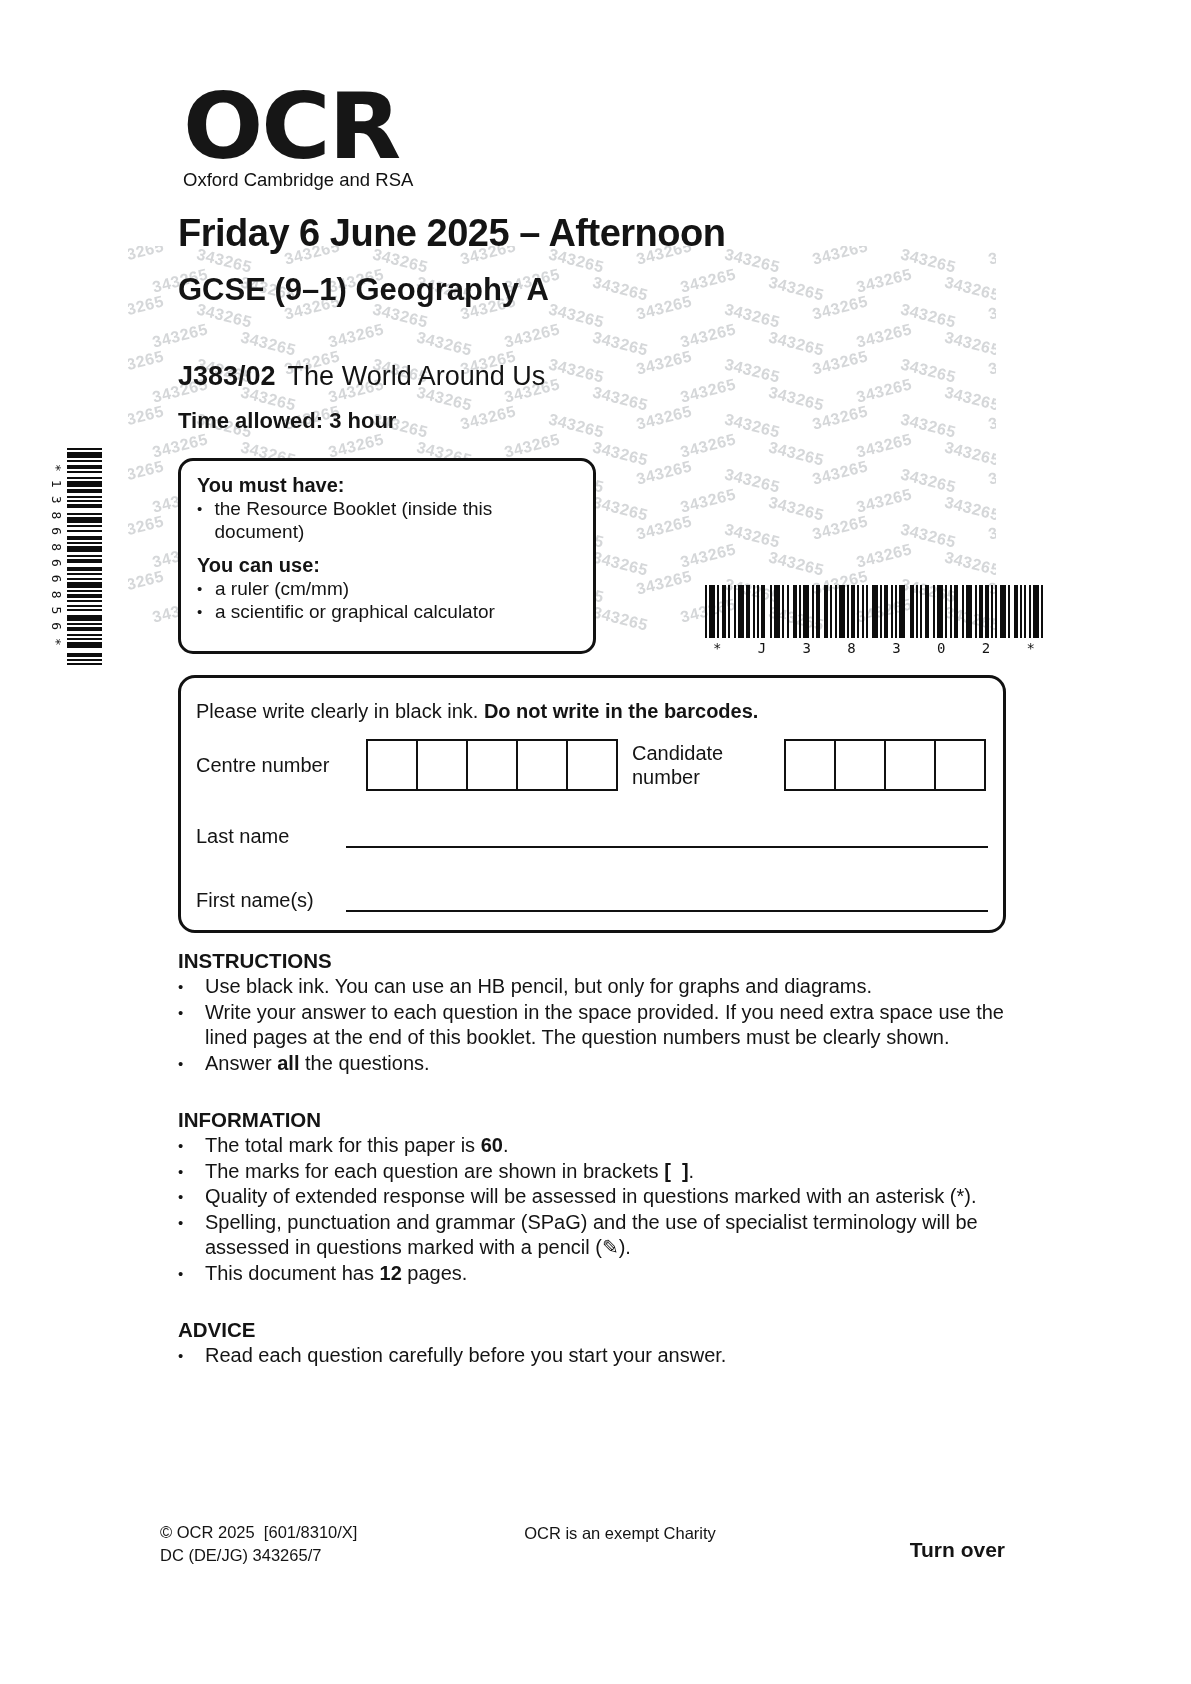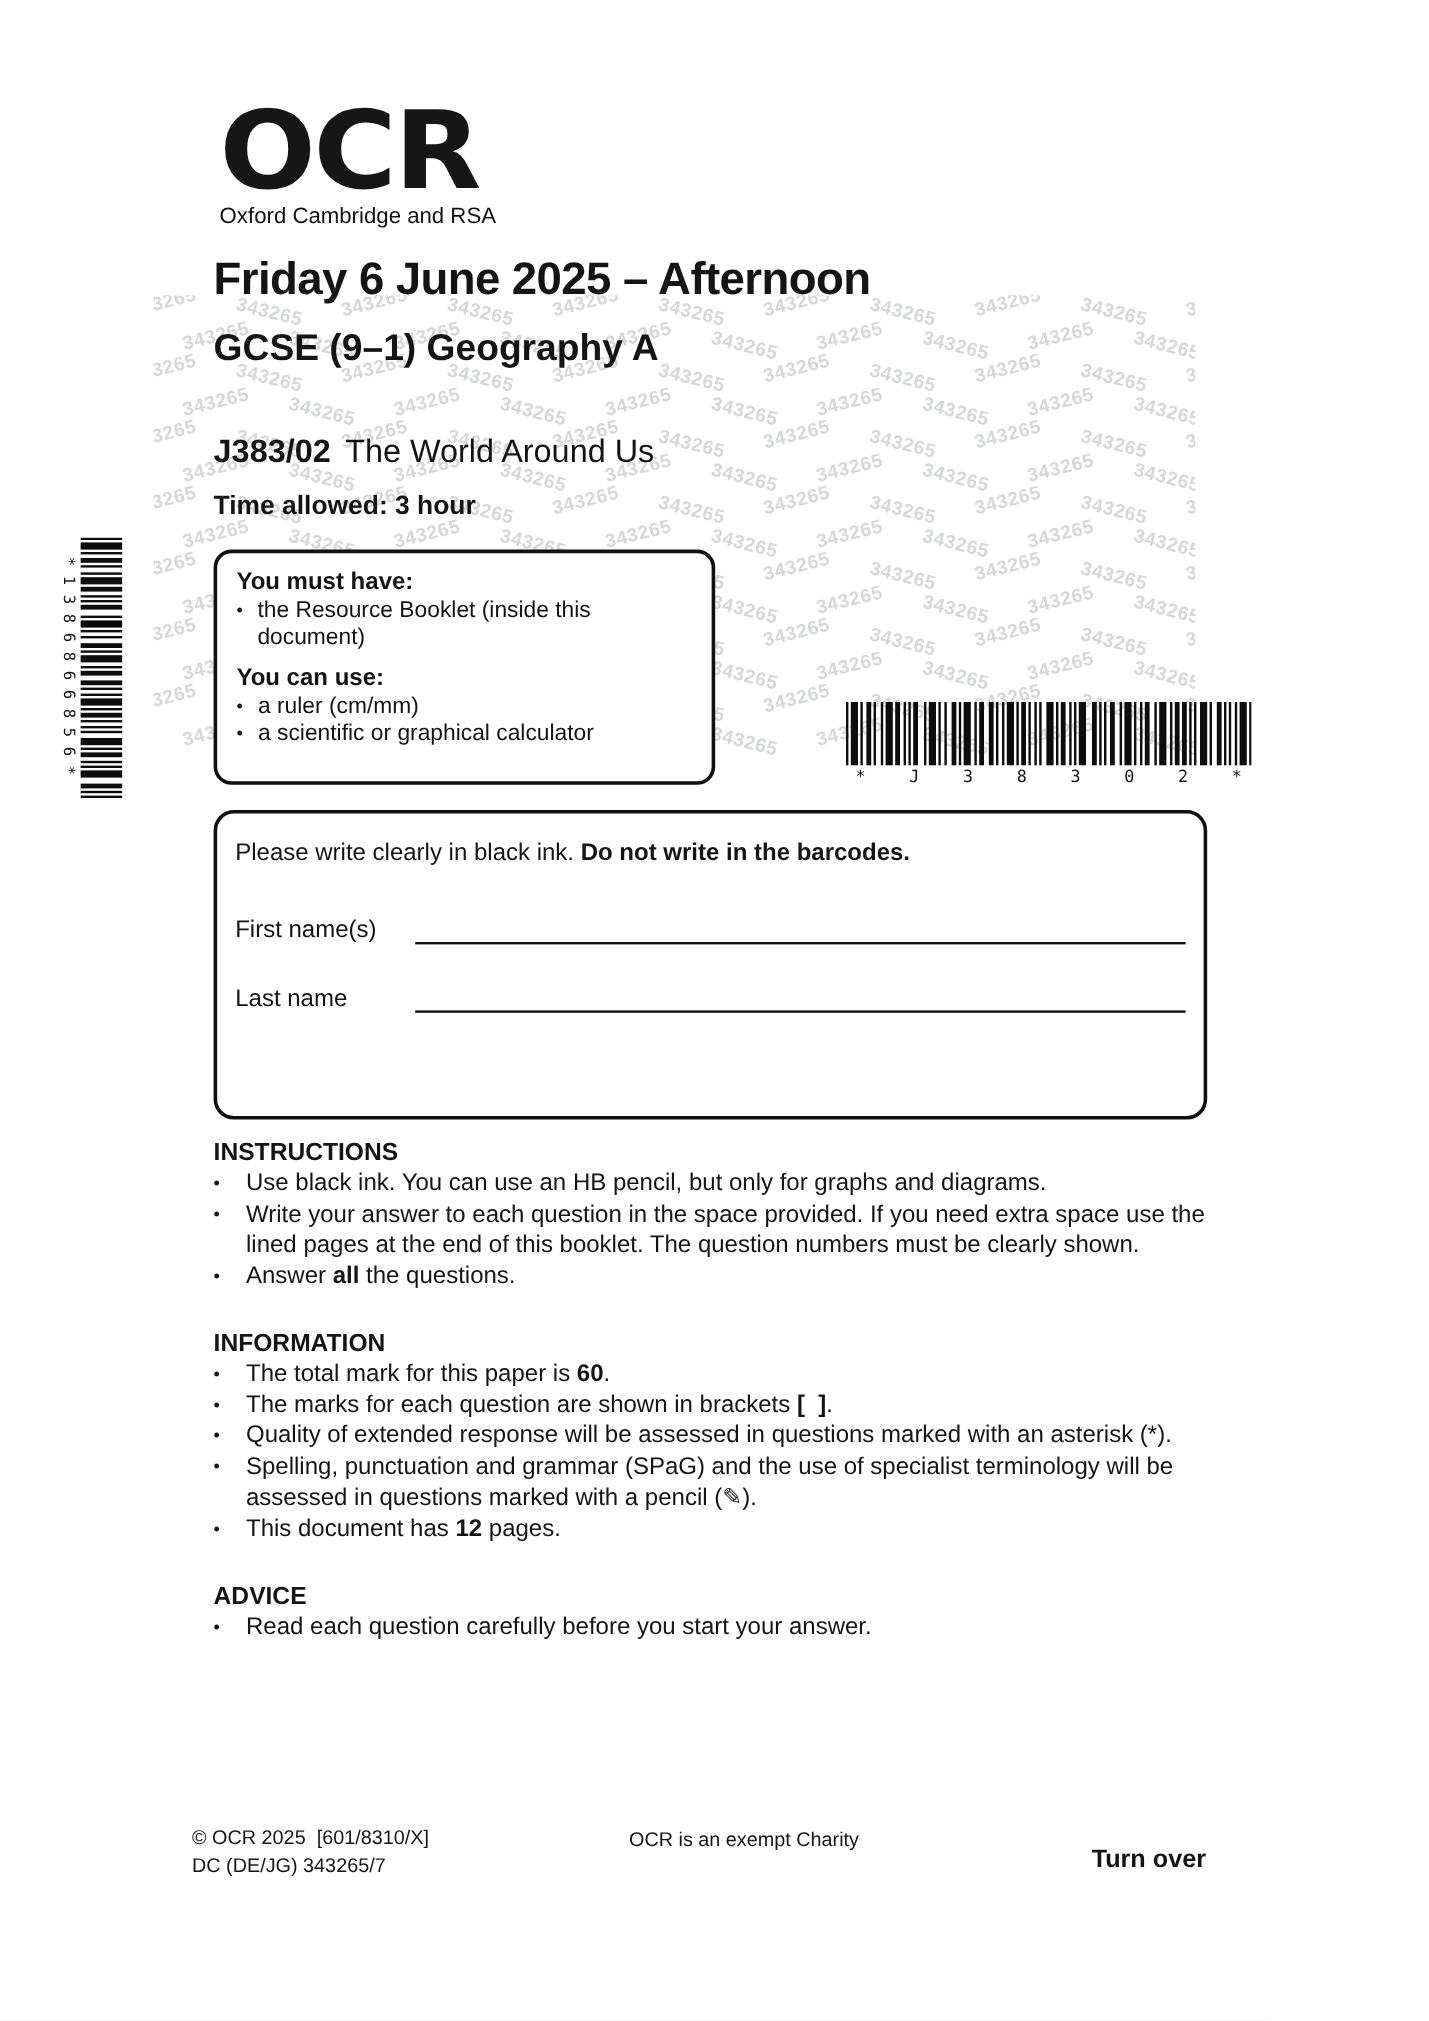--- a/index.html
+++ b/index.html
@@ -387,28 +387,45 @@
         <span>8</span>
         <span>3</span>
         <span>0</span>
         <span>2</span>
         <span>*</span>
       </div>
   </div>
 
   <div class="abs cand-box">
     <div class="notice"><span>Please write clearly in black ink. </span><b>Do not write in the barcodes.</b></div>
+    <div class="num-row">
+      <span class="lbl lbl-centre">Centre number</span>
+      <div class="cells" id="centre-cells">
+          <div class="cell"></div>
+          <div class="cell"></div>
+          <div class="cell"></div>
+          <div class="cell"></div>
+          <div class="cell"></div>
+        </div>
+      <span class="lbl lbl-cand">Candidate number</span>
+      <div class="cells" id="cand-cells">
+          <div class="cell"></div>
+          <div class="cell"></div>
+          <div class="cell"></div>
+          <div class="cell"></div>
+        </div>
+    </div>
+    <div class="name-row last">
+      <span class="lbl lbl-name">Last name</span>
+      <div class="write-line"></div>
+    </div>
     <div class="name-row first">
       <span class="lbl lbl-name">First name(s)</span>
       <div class="write-line"></div>
     </div>
-    <div class="name-row last">
-      <span class="lbl lbl-name">Last name</span>
-      <div class="write-line"></div>
-    </div>
   </div>
 
   <div class="abs" id="sections">
       <div class="rubric">
         <div class="rubric-h">INSTRUCTIONS</div>
         <div class="bullet-row">
           <span class="blt">•</span>
           <div class="bullet-text"><span>Use black ink. You can use an HB pencil, but only for graphs and diagrams.</span></div>
         </div>
         <div class="bullet-row">

